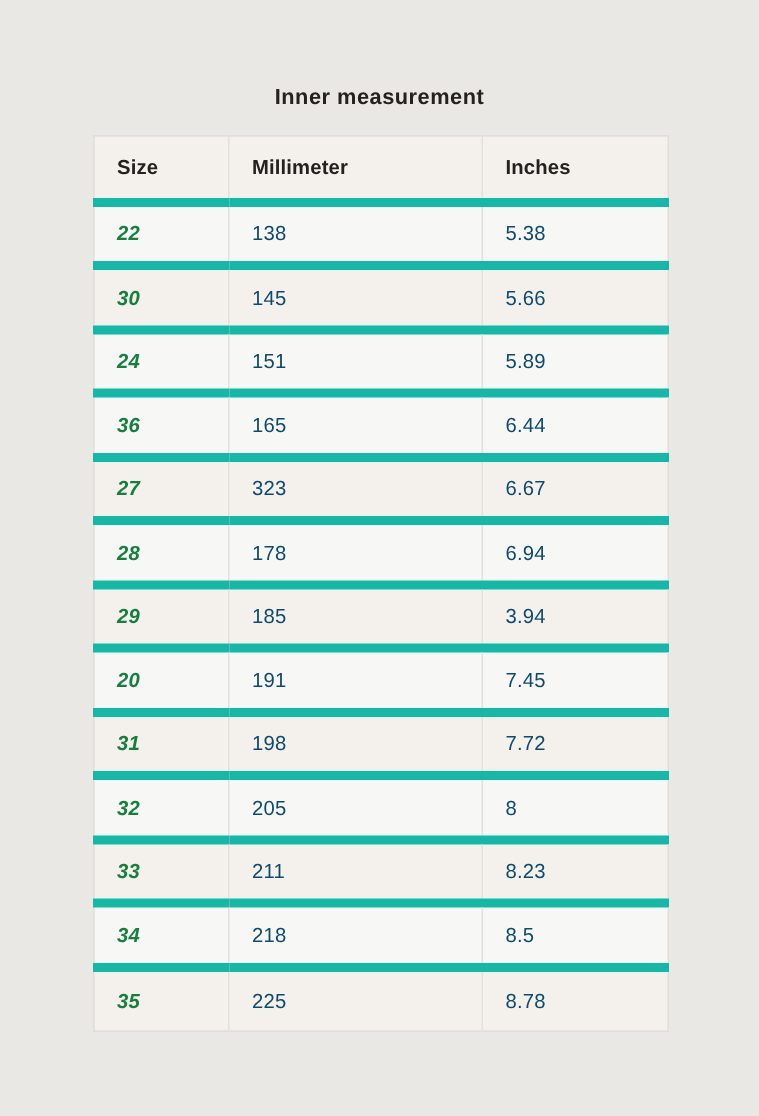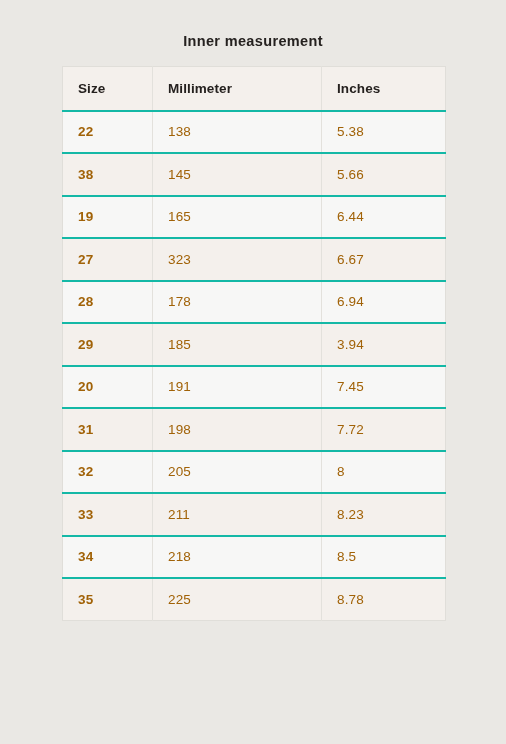--- a/index.html
+++ b/index.html
@@ -13,20 +13,21 @@
     font-family: "Liberation Sans", sans-serif;
     -webkit-font-smoothing: antialiased;
     overflow: hidden;
   }
 
   .page {
     position: relative;
     width: 506px;
     height: 678px;
     box-sizing: border-box;
+    margin-top: 24px;
   }
 
   .title {
     position: absolute;
     top: 33px;
     left: 0;
     width: 506px;
     text-align: center;
     font-size: 14.5px;
     font-weight: bold;
@@ -48,21 +49,21 @@
     border: 1px solid #e0ded9;
   }
 
   table.size-table col.c-size    { width: 90px; }
   table.size-table col.c-mm      { width: 169px; }
   table.size-table col.c-in      { width: 124px; }
 
   table.size-table th,
   table.size-table td {
     border-right: 1px solid #e3e1dc;
-    border-bottom: 2px solid #14b8a6;
+    border-bottom: 6px solid #14b8a6;
     text-align: left;
     vertical-align: middle;
     padding: 0 0 0 15px;
     height: 42.5px;
     box-sizing: border-box;
     white-space: nowrap;
   }
 
   table.size-table th:last-child,
   table.size-table td:last-child {
@@ -80,27 +81,28 @@
     font-weight: bold;
     color: #25211f;
     letter-spacing: 0.1px;
   }
 
   table.size-table tbody tr.row-a td { background: #f7f7f6; }
   table.size-table tbody tr.row-b td { background: #f4f0ec; }
 
   table.size-table tbody td {
     font-size: 13.5px;
-    color: #a16207;
+    color: #0c4a6e;
     letter-spacing: 0.15px;
   }
 
   table.size-table tbody td.col-size {
     font-weight: bold;
-    color: #a16207;
+    color: #15803d;
+    font-style: italic;
   }
 </style>
 </head>
 <body>
 
 <div class="page">
 
   <div class="title">Inner measurement</div>
 
   <div class="table-wrap">
@@ -117,26 +119,31 @@
           <th>Inches</th>
         </tr>
       </thead>
       <tbody id="table-body">
           <tr class="row-a">
             <td class="col-size">22</td>
             <td class="col-mm">138</td>
             <td class="col-in">5.38</td>
           </tr>
           <tr class="row-b">
-            <td class="col-size">38</td>
+            <td class="col-size">30</td>
             <td class="col-mm">145</td>
             <td class="col-in">5.66</td>
           </tr>
           <tr class="row-a">
-            <td class="col-size">19</td>
+            <td class="col-size">24</td>
+            <td class="col-mm">151</td>
+            <td class="col-in">5.89</td>
+          </tr>
+          <tr class="row-a">
+            <td class="col-size">36</td>
             <td class="col-mm">165</td>
             <td class="col-in">6.44</td>
           </tr>
           <tr class="row-b">
             <td class="col-size">27</td>
             <td class="col-mm">323</td>
             <td class="col-in">6.67</td>
           </tr>
           <tr class="row-a">
             <td class="col-size">28</td>

